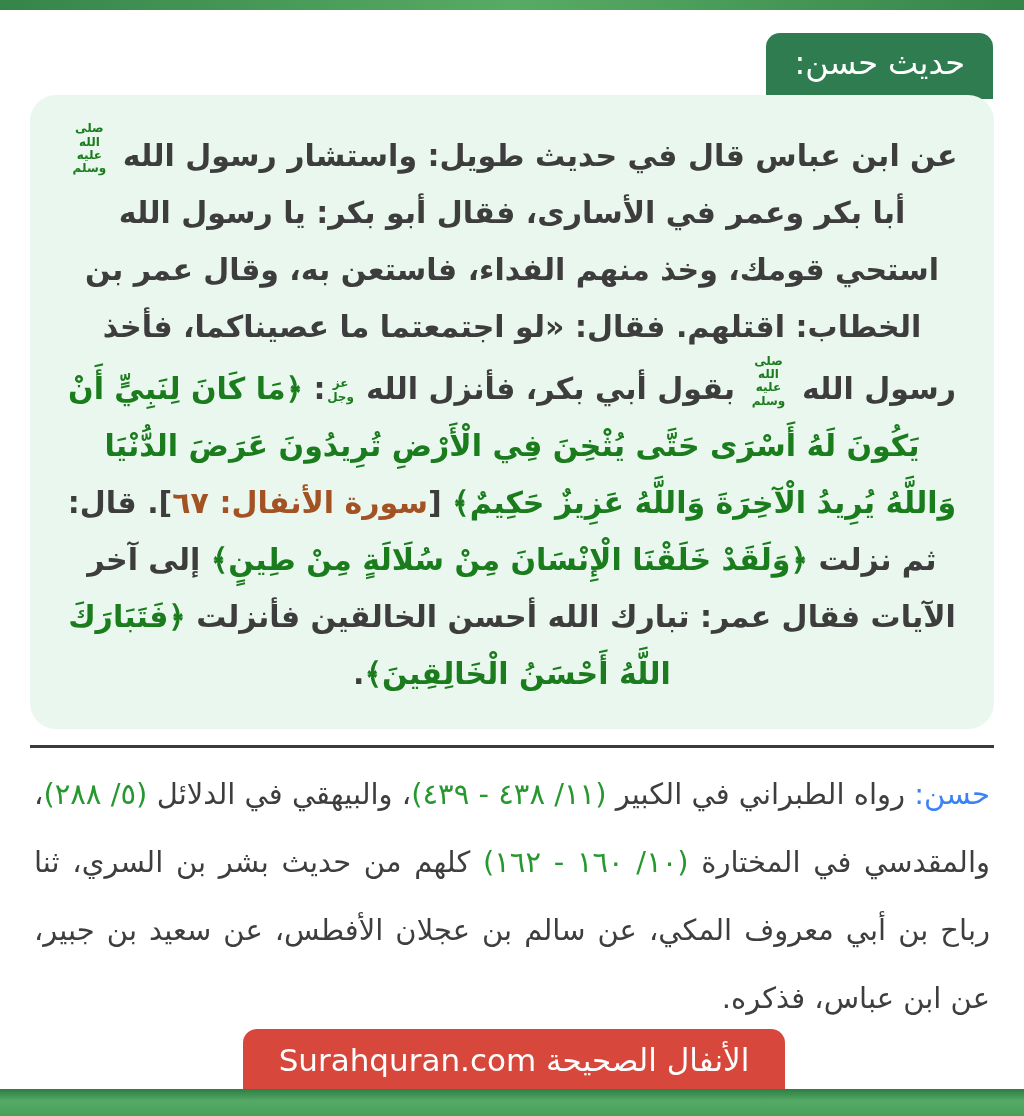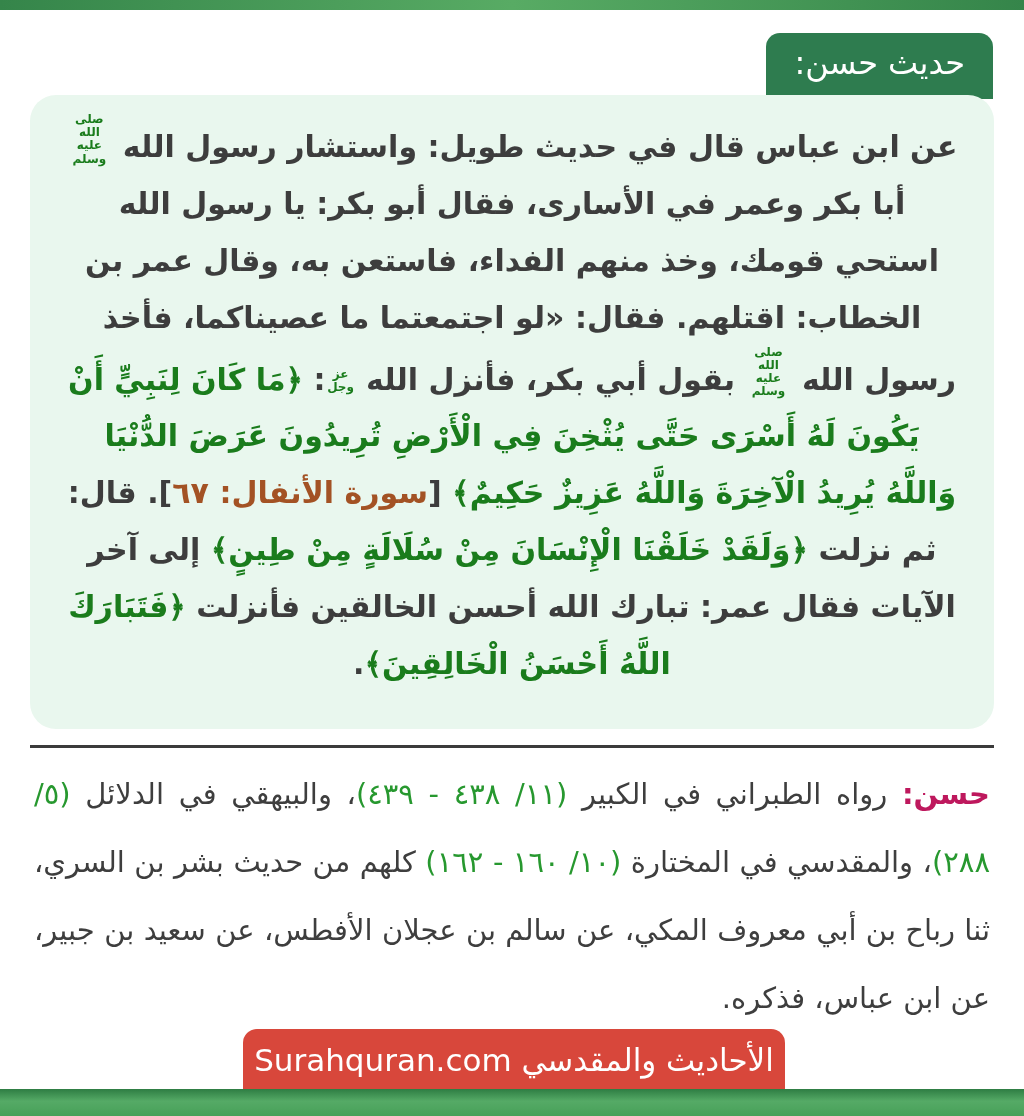--- a/index.html
+++ b/index.html
@@ -33,21 +33,21 @@
     text-align: center;
   }
 
   .hadith-box {
     position: absolute;
     top: 95px; left: 30px;
     width: 964px; height: 634px;
     background: #e9f7ee;
     border-radius: 26px;
     display: flex;
-    align-items: flex-start;
+    align-items: center;
     justify-content: center;
     padding: 18px 36px;
     overflow: hidden;
   }
   .hadith-text {
     text-align: center;
     font-weight: 700;
     font-size: 30px;
     line-height: 1.9;
     color: #3d3d3d;
@@ -76,21 +76,21 @@
 
   .takhrij {
     position: absolute;
     top: 760px; right: 34px;
     width: 956px;
     font-size: 29px;
     line-height: 2.35;
     color: #3e3e3e;
     text-align: justify;
   }
-  .seg-grade { color: #be185d; font-weight: 700; }
+  .seg-grade { color: #3b82f6; font-weight: 400; }
   .seg-cite  { color: #27982f; }
 
   .footer-badge {
     position: absolute;
     top: 1029px; left: 243px;
     width: 542px; height: 61px;
     background: #d8473b;
     border-radius: 14px 14px 0 0;
     color: #ffffff;
     font-size: 31px;
@@ -116,15 +116,15 @@
 <div class="grade-badge">حديث حسن:</div>
 
 <div class="hadith-box">
   <p class="hadith-text"><span>عن ابن عباس قال في حديث طويل: واستشار رسول الله </span><span class="hon">صلى الله عليه وسلم</span><span> أبا بكر وعمر في الأسارى، فقال أبو بكر: يا رسول الله استحي قومك، وخذ منهم الفداء، فاستعن به، وقال عمر بن الخطاب: اقتلهم. فقال: «لو اجتمعتما ما عصيناكما، فأخذ رسول الله </span><span class="hon">صلى الله عليه وسلم</span><span> بقول أبي بكر، فأنزل الله </span><span class="hon hon-azza">عز وجل</span><span>: </span><span class="seg-quran">﴿مَا كَانَ لِنَبِيٍّ أَنْ يَكُونَ لَهُ أَسْرَى حَتَّى يُثْخِنَ فِي الْأَرْضِ تُرِيدُونَ عَرَضَ الدُّنْيَا وَاللَّهُ يُرِيدُ الْآخِرَةَ وَاللَّهُ عَزِيزٌ حَكِيمٌ﴾</span><span> [</span><span class="seg-ref">سورة الأنفال: ٦٧</span><span>]. قال: ثم نزلت </span><span class="seg-quran">﴿وَلَقَدْ خَلَقْنَا الْإِنْسَانَ مِنْ سُلَالَةٍ مِنْ طِينٍ﴾</span><span> إلى آخر الآيات فقال عمر: تبارك الله أحسن الخالقين فأنزلت </span><span class="seg-quran">﴿فَتَبَارَكَ اللَّهُ أَحْسَنُ الْخَالِقِينَ﴾</span><span>.</span></p>
 </div>
 
 <div class="divider"></div>
 
 <p class="takhrij"><span class="seg-grade">حسن:</span><span> رواه الطبراني في الكبير </span><span class="seg-cite">(١١/ ٤٣٨ - ٤٣٩)</span><span>، والبيهقي في الدلائل </span><span class="seg-cite">(٥/ ٢٨٨)</span><span>، والمقدسي في المختارة </span><span class="seg-cite">(١٠/ ١٦٠ - ١٦٢)</span><span> كلهم من حديث بشر بن السري، ثنا رباح بن أبي معروف المكي، عن سالم بن عجلان الأفطس، عن سعيد بن جبير، عن ابن عباس، فذكره.</span></p>
 
-<div class="footer-badge">الأحاديث والمقدسي Surahquran.com</div>
+<div class="footer-badge">الأنفال الصحيحة Surahquran.com</div>
 
 <div class="bottom-bar"></div>
 
 </body></html>

